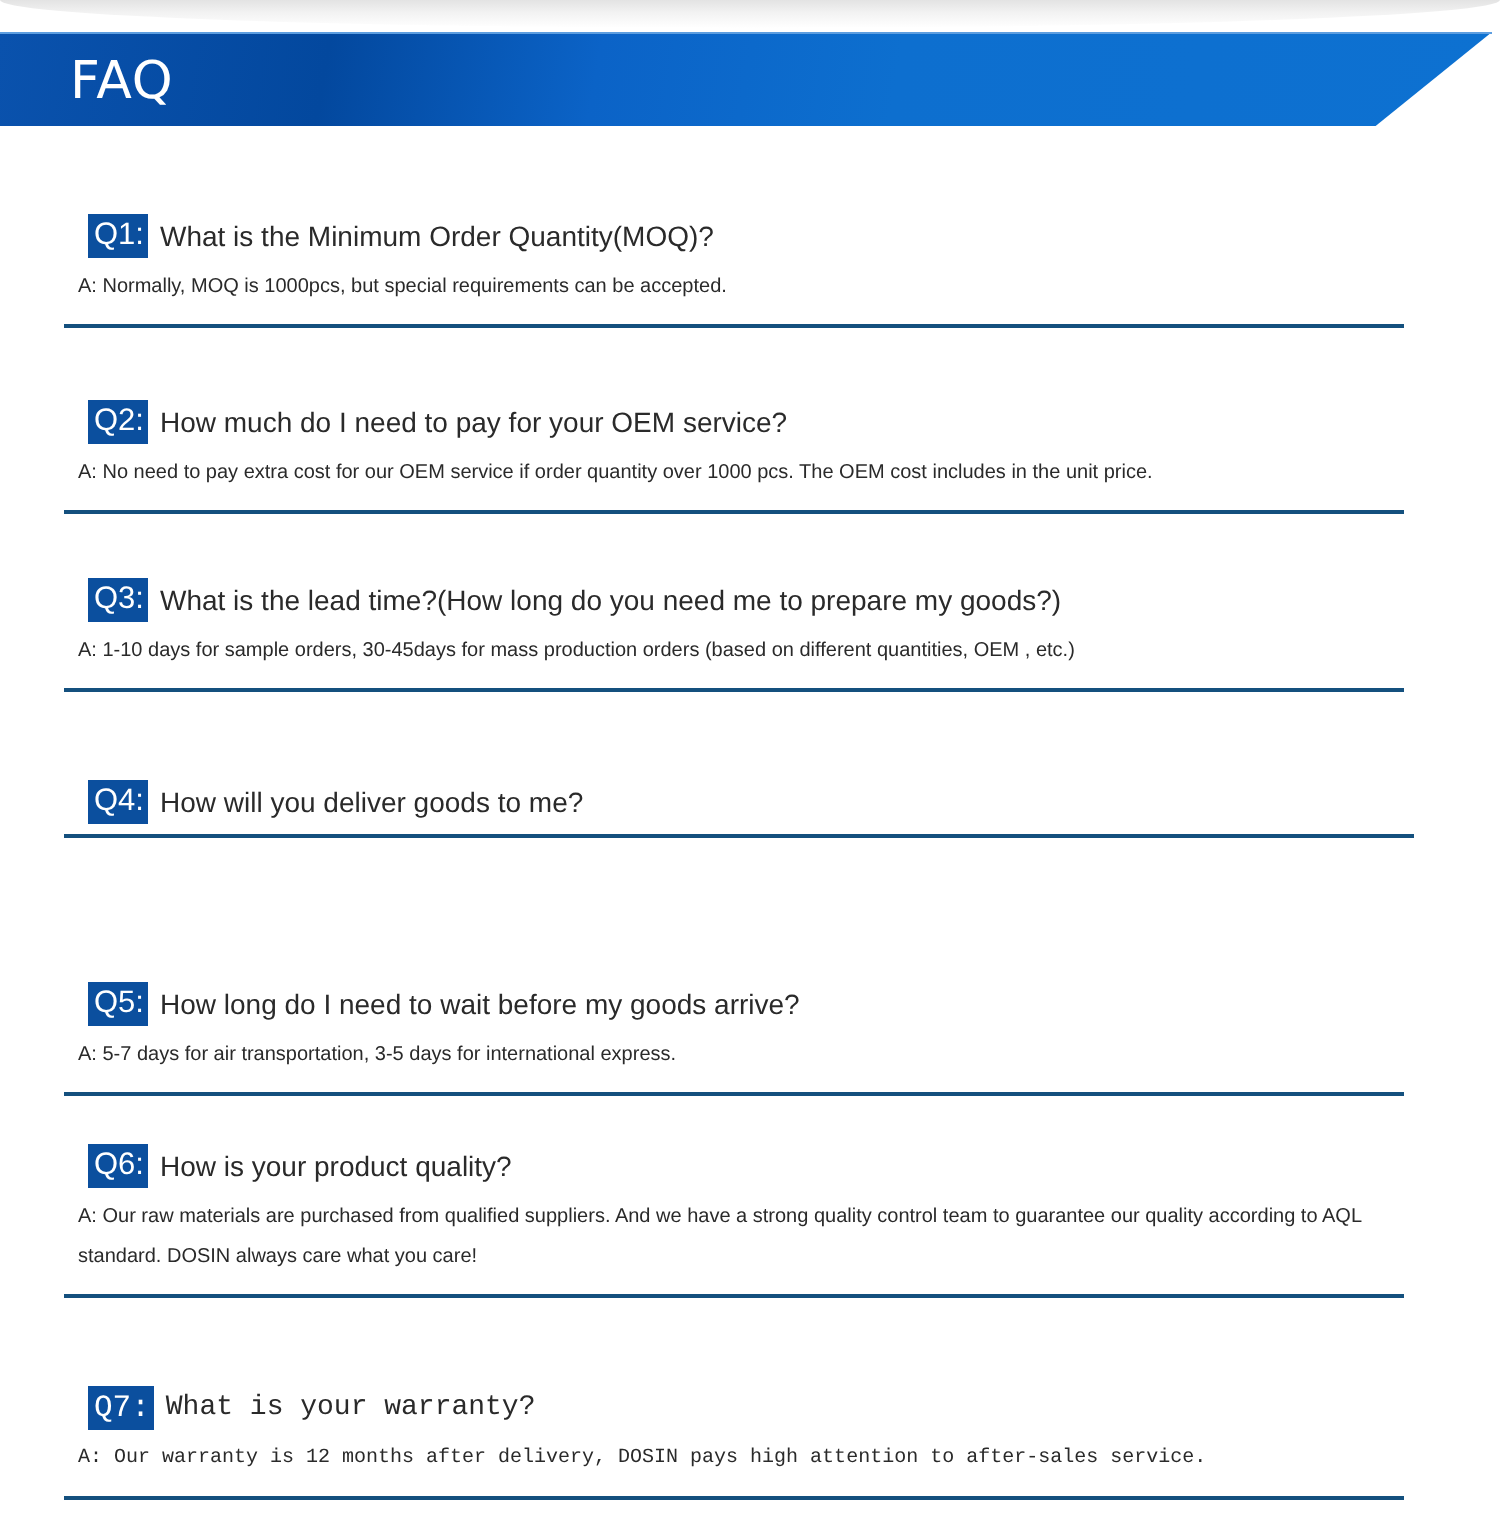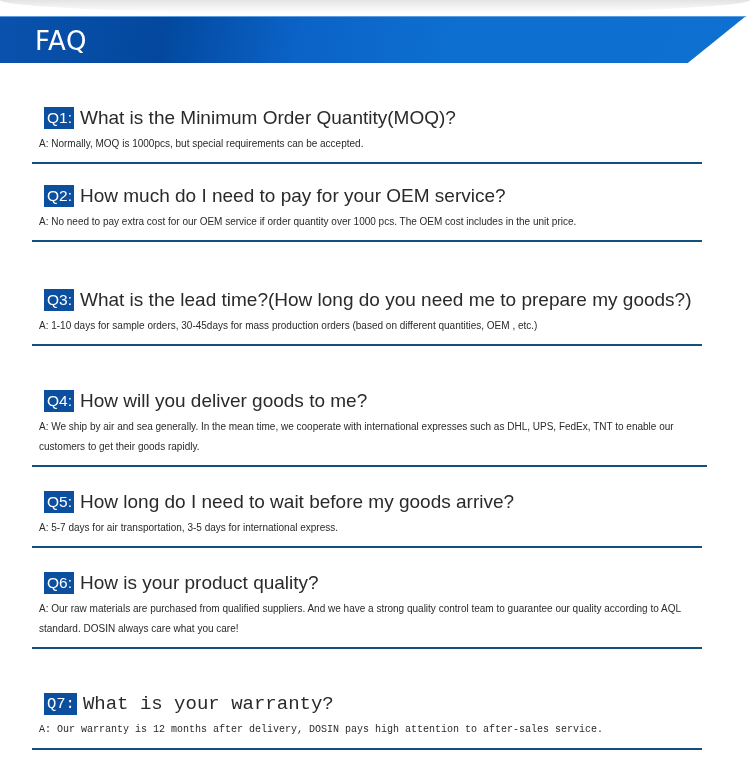--- a/index.html
+++ b/index.html
@@ -35,21 +35,21 @@
     }
     .faq-item.wide { width: 672px; }
     .question {
       display: flex; align-items: center; height: 22px; margin-bottom: 5px;
     }
     .q-badge {
       display: inline-block; background: #0b4f9e; color: #ffffff;
       font-size: 15.5px; line-height: 22px; height: 22px; padding: 0 2px 0 3px;
       margin-left: 12px; margin-right: 6px;
     }
-    .q-text { font-size: 19px; line-height: 22px; color: #2a2a2a; }
+    .q-text { font-size: 14px; line-height: 22px; color: #2a2a2a; }
     .answer {
       font-size: 10px; line-height: 20px; color: #2a2a2a;
       padding-left: 7px; padding-bottom: 8px; padding-right: 4px;
       white-space: normal;
     }
   </style>
 </head>
 <body>
 
 <div class="top-shadow"></div>
@@ -59,42 +59,41 @@
 <h1 class="banner-title">FAQ</h1>
 
 <div class="faq-item" style="top:107px;">
   <div class="question">
     <span class="q-badge">Q1:</span>
     <span class="q-text">What is the Minimum Order Quantity(MOQ)?</span>
   </div>
   <div class="answer">A: Normally, MOQ is 1000pcs, but special requirements can be accepted.</div>
 </div>
 
-<div class="faq-item" style="top:185px;">
+<div class="faq-item" style="top:200px;">
   <div class="question">
     <span class="q-badge">Q2:</span>
     <span class="q-text">How much do I need to pay for your OEM service?</span>
   </div>
   <div class="answer">A: No need to pay extra cost for our OEM service if order quantity over 1000 pcs. The OEM cost includes in the unit price.</div>
 </div>
 
 <div class="faq-item" style="top:289px;">
   <div class="question">
     <span class="q-badge">Q3:</span>
     <span class="q-text">What is the lead time?(How long do you need me to prepare my goods?)</span>
   </div>
   <div class="answer">A: 1-10 days for sample orders, 30-45days for mass production orders (based on different quantities, OEM , etc.)</div>
 </div>
 
 <div class="faq-item wide" style="top:390px; width:675px;">
   <div class="question">
     <span class="q-badge">Q4:</span>
     <span class="q-text">How will you deliver goods to me?</span>
   </div>
-  <div class="answer">A: We ship by air and sea generally. In the mean time, we cooperate with international expresses such as DHL, UPS, FedEx, TNT to enable our customers to get their goods rapidly.</div>
 </div>
 
 <div class="faq-item" style="top:491px;">
   <div class="question">
     <span class="q-badge">Q5:</span>
     <span class="q-text">How long do I need to wait before my goods arrive?</span>
   </div>
   <div class="answer">A: 5-7 days for air transportation, 3-5 days for international express.</div>
 </div>
 

